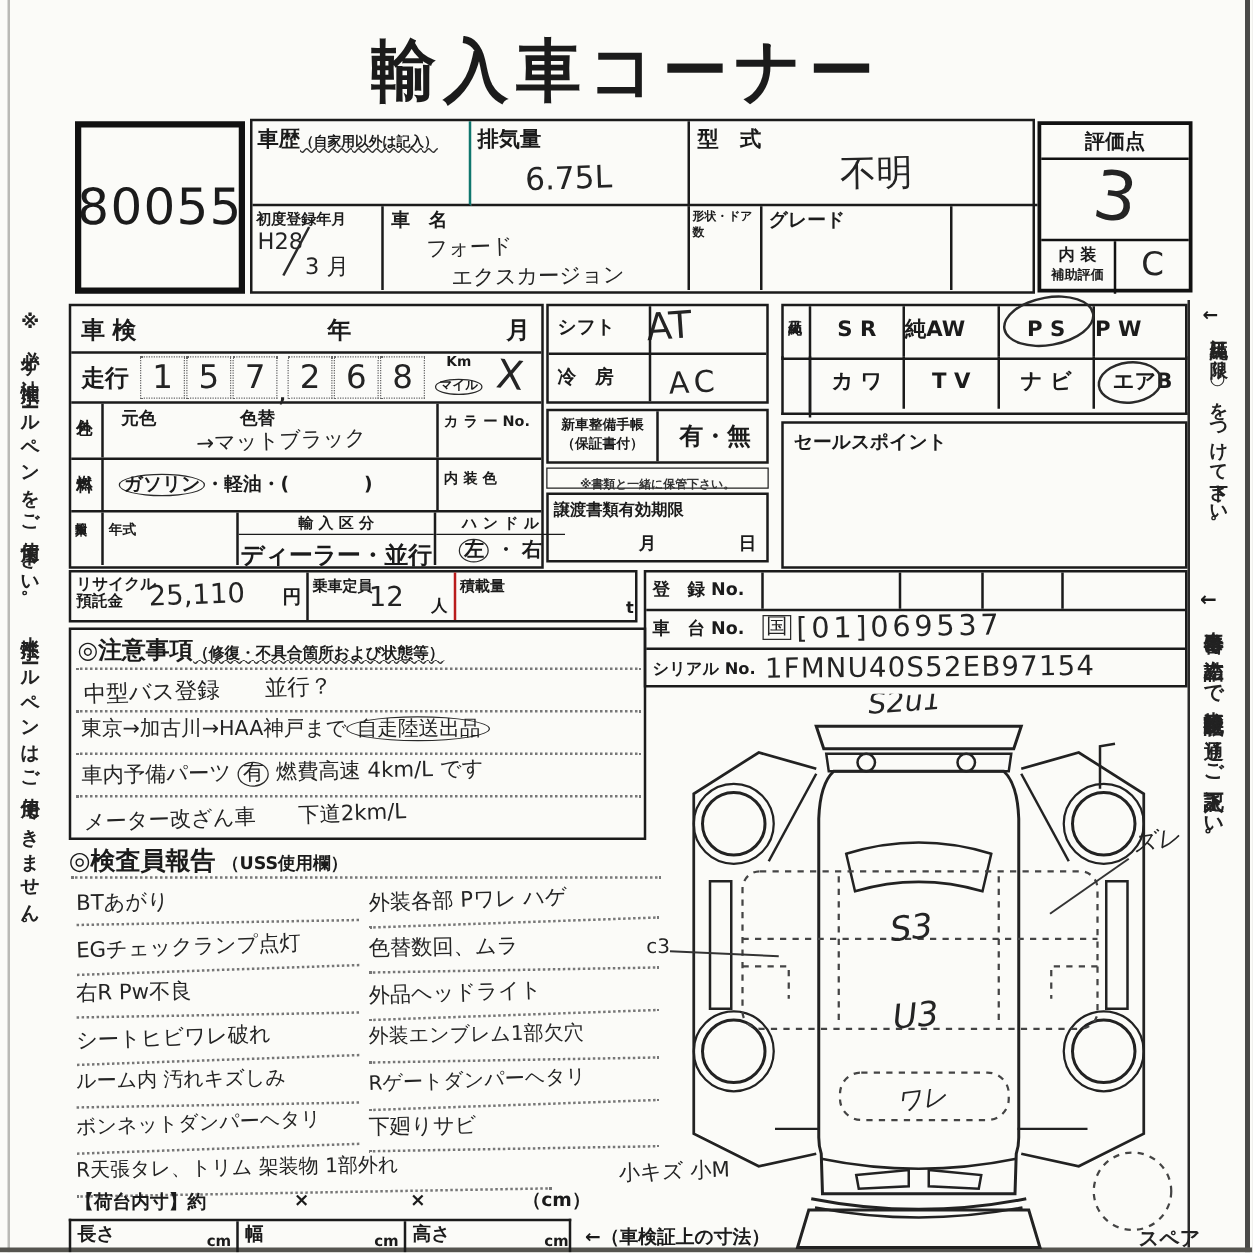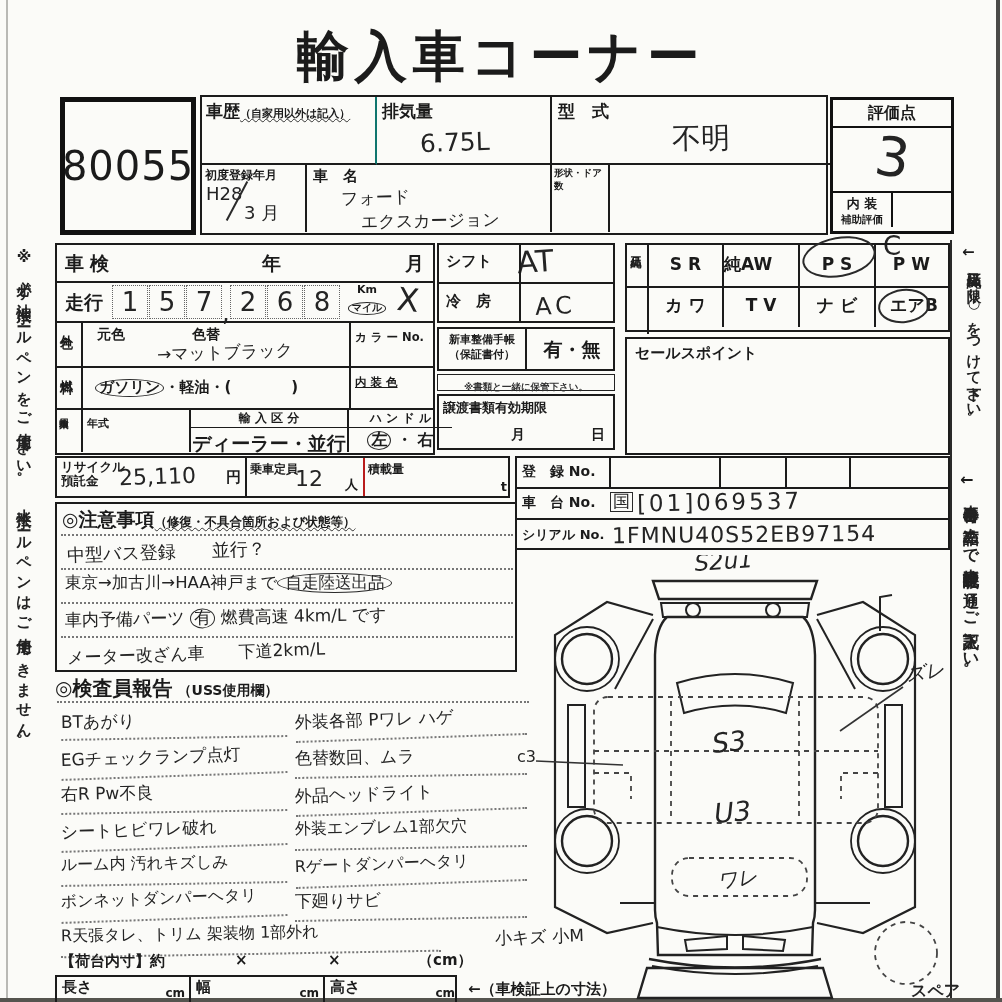--- a/index.html
+++ b/index.html
@@ -64,30 +64,33 @@
       <span class="hw" style="position:absolute;left:42px;top:36px;font-size:18px;">3 月</span>
     </div>
     <div class="abs" style="left:105px;top:68px;width:245px;height:67px;border-right:2px solid #1b1b1b;box-sizing:border-box;padding:2px 6px;">
       <div class="b" style="font-size:15px;">車　名</div>
       <div class="hw rot1" style="font-size:17px;margin:-2px 0 0 28px;">フォード</div>
       <div class="hw rot2" style="font-size:17px;margin:2px 0 0 48px;">エクスカージョン</div>
     </div>
     <div class="abs" style="left:350px;top:68px;width:58px;height:67px;border-right:2px solid #1b1b1b;box-sizing:border-box;padding:2px 2px;">
       <div class="b" style="font-size:9.5px;">形状・ドア数</div>
     </div>
+    <div class="abs" style="left:408px;top:68px;width:152px;height:67px;border-right:2px solid #1b1b1b;box-sizing:border-box;padding:2px 5px;">
+      <div class="b" style="font-size:15px;">グレード</div>
+    </div>
   </div>
 
   <div class="abs" style="left:830px;top:97px;width:124px;height:137px;border:3.5px solid #111;box-sizing:border-box;">
     <div style="height:26px;border-bottom:2.5px solid #111;text-align:center;">
       <span class="b" style="font-size:16px;line-height:26px;">評価点</span>
     </div>
     <div style="height:63px;text-align:center;">
       <span class="hw" style="font-size:54px;line-height:60px;display:inline-block;transform:rotate(8deg);">3</span>
     </div>
-    <div style="height:42px;border-top:2.5px solid #111;display:flex;flex-direction:column;">
+    <div style="height:42px;border-top:2.5px solid #111;display:flex;">
       <div style="width:58px;border-right:2.5px solid #111;text-align:center;padding-top:2px;">
         <div class="b" style="font-size:13px;">内 装</div>
         <div class="b" style="font-size:10.5px;">補助評価</div>
       </div>
       <div style="flex:1;text-align:center;">
         <span class="hw" style="font-size:26px;line-height:38px;">C</span>
       </div>
     </div>
   </div>
 
@@ -130,21 +133,21 @@
     </div>
 
     <div class="abs" style="left:0;top:123px;width:100%;height:42px;border-bottom:2px solid #1b1b1b;box-sizing:border-box;">
       <div class="abs" style="left:0;top:0;width:26px;height:100%;border-right:2px solid #1b1b1b;box-sizing:border-box;text-align:center;">
         <div class="b vtext" style="font-size:13px;letter-spacing:1px;margin-top:2px;">燃料</div>
       </div>
       <div style="position:absolute;left:38px;top:10px;font-size:15px;">
         <span class="b oval">ガソリン</span><span class="b">・軽油・(　　　　)</span>
       </div>
       <div class="abs" style="left:292px;top:0;width:88px;height:100%;border-left:2px solid #1b1b1b;box-sizing:border-box;padding:3px 4px;">
-        <span class="b" style="font-size:11.5px;text-decoration:underline;">内 装 色</span>
+        <span class="b" style="font-size:11.5px;">内 装 色</span>
       </div>
     </div>
 
     <div class="abs" style="left:0;top:165px;width:100%;height:42px;box-sizing:border-box;">
       <div class="abs" style="left:0;top:0;width:26px;height:100%;border-right:2px solid #1b1b1b;box-sizing:border-box;text-align:center;">
         <div class="b vtext" style="font-size:9.5px;letter-spacing:0;margin-top:1px;">輸入車用</div>
       </div>
       <div class="abs" style="left:26px;top:0;width:108px;height:100%;border-right:2px solid #1b1b1b;box-sizing:border-box;padding:2px 4px;">
         <span class="b" style="font-size:11px;">年式</span>
       </div>
@@ -198,21 +201,21 @@
   <div class="abs bx" style="left:625px;top:243px;width:325px;height:45px;">
     <div class="abs" style="left:0;top:0;width:22px;height:89px;border-right:2px solid #1b1b1b;box-sizing:border-box;text-align:center;">
       <div class="b vtext" style="font-size:11px;letter-spacing:0;margin-top:3px;">純正品</div>
     </div>
     <div class="abs" style="left:22px;top:0;width:75px;height:40px;border-right:2px solid #1b1b1b;box-sizing:border-box;text-align:center;"><span class="b" style="font-size:17px;line-height:38px;">S R</span></div>
     <div class="abs" style="left:97px;top:0;width:76px;height:40px;border-right:2px solid #1b1b1b;box-sizing:border-box;"><span class="b" style="font-size:17px;line-height:38px;">純AW</span></div>
     <div class="abs" style="left:173px;top:0;width:76px;height:40px;border-right:2px solid #1b1b1b;box-sizing:border-box;text-align:center;">
       <span class="b" style="font-size:17px;line-height:38px;">P S</span>
       <div class="abs" style="left:2px;top:-8px;width:70px;height:36px;border:2px solid #2a2a2a;border-radius:50%;transform:rotate(-10deg);"></div>
     </div>
-    <div class="abs" style="left:249px;top:0;width:54px;height:40px;box-sizing:border-box;text-align:right;"><span class="b" style="font-size:17px;line-height:38px;">P W</span></div>
+    <div class="abs" style="left:249px;top:0;width:54px;height:40px;box-sizing:border-box;text-align:left;"><span class="b" style="font-size:17px;line-height:38px;">P W</span></div>
   </div>
   <div class="abs bx" style="left:625px;top:285px;width:325px;height:47px;border-top:none;">
     <div class="abs" style="left:0;top:0;width:22px;height:100%;border-right:2px solid #1b1b1b;box-sizing:border-box;"></div>
     <div class="abs" style="left:22px;top:0;width:75px;height:42px;border-right:2px solid #1b1b1b;box-sizing:border-box;text-align:center;"><span class="b" style="font-size:17px;line-height:40px;">カ ワ</span></div>
     <div class="abs" style="left:97px;top:0;width:76px;height:42px;border-right:2px solid #1b1b1b;box-sizing:border-box;text-align:center;"><span class="b" style="font-size:17px;line-height:40px;">T V</span></div>
     <div class="abs" style="left:173px;top:0;width:76px;height:42px;border-right:2px solid #1b1b1b;box-sizing:border-box;text-align:center;"><span class="b" style="font-size:17px;line-height:40px;">ナ ビ</span></div>
     <div class="abs" style="left:249px;top:0;width:76px;height:42px;box-sizing:border-box;text-align:center;">
       <span class="b" style="font-size:17px;line-height:40px;">エアB</span>
       <div class="abs" style="left:2px;top:4px;width:48px;height:30px;border:2px solid #2a2a2a;border-radius:50%;transform:rotate(-6deg);"></div>
     </div>

